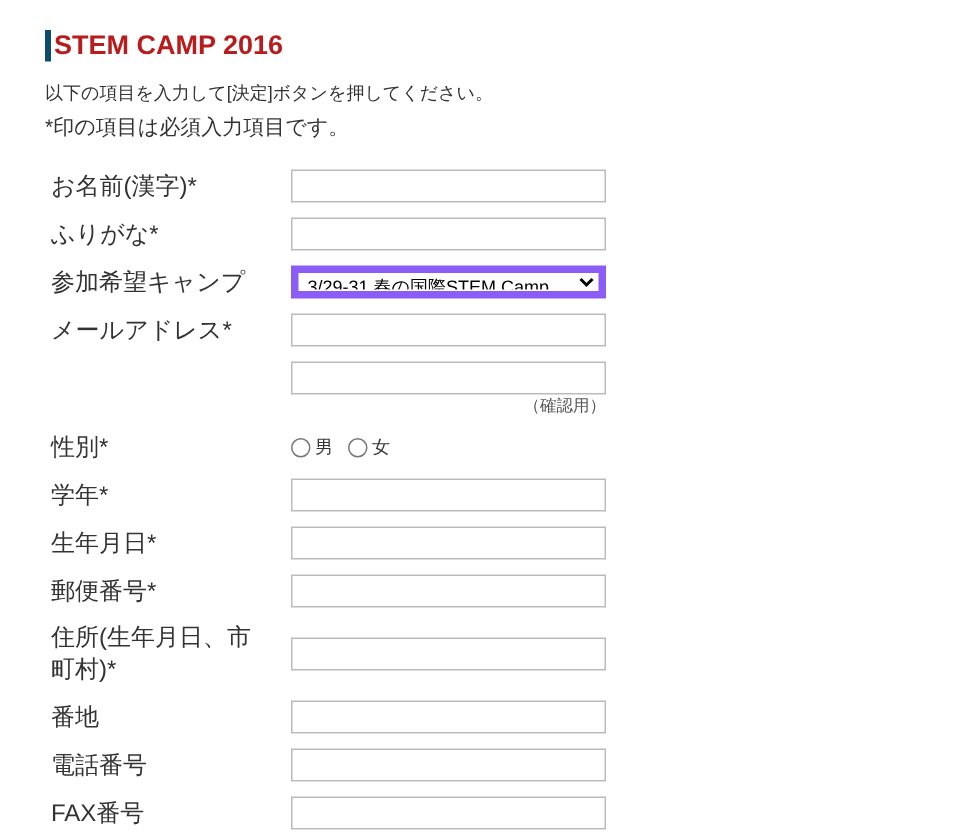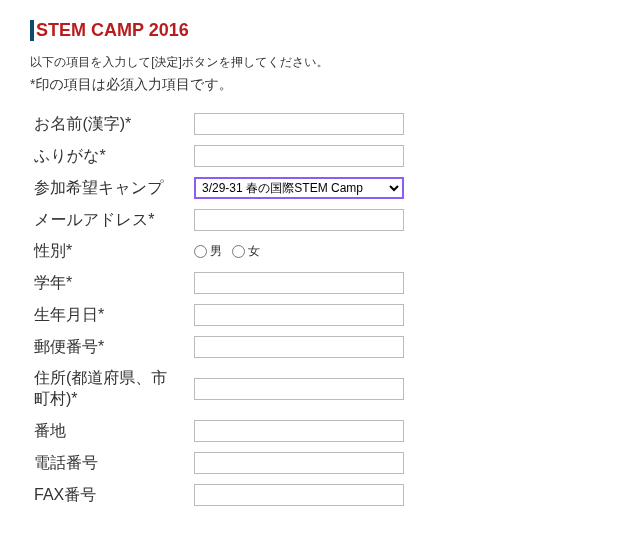--- a/index.html
+++ b/index.html
@@ -82,21 +82,21 @@
       gap: 3px;
       font-size: 12px;
       color: #333;
     }
     .radio-item input[type="radio"] {
       margin: 0;
     }
     .select-camp {
       height: 22px;
       font-size: 12px;
-      border: 2px solid #8b5cf6;
+      border: 5px solid #8b5cf6;
       background: #fff;
       padding: 1px 2px;
       width: 210px;
     }
     .separator-row td {
       padding-top: 8px;
     }
   </style>
 </head>
 <body>
@@ -132,20 +132,27 @@
         </td>
       </tr>
 
       <tr>
         <td>メールアドレス*</td>
         <td>
           <input type="text" class="form-input" style="">
         </td>
       </tr>
 
+      <tr>
+        <td></td>
+        <td>
+          <input type="text" class="form-input" style="">
+          <span class="confirm-label">（確認用）</span>
+        </td>
+      </tr>
 
       <tr class="separator-row">
         <td>性別*</td>
         <td>
           <div class="radio-group">
             <label class="radio-item">
               <input type="radio" name="gender" style="">
               <span>男</span>
             </label>
             <label class="radio-item">
@@ -171,21 +178,21 @@
       </tr>
 
       <tr>
         <td>郵便番号*</td>
         <td>
           <input type="text" class="form-input" style="">
         </td>
       </tr>
 
       <tr>
-        <td>住所(都道府県、市町村)*</td>
+        <td>住所(生年月日、市町村)*</td>
         <td>
           <input type="text" class="form-input" style="">
         </td>
       </tr>
 
       <tr>
         <td>番地</td>
         <td>
           <input type="text" class="form-input" style="">
         </td>

